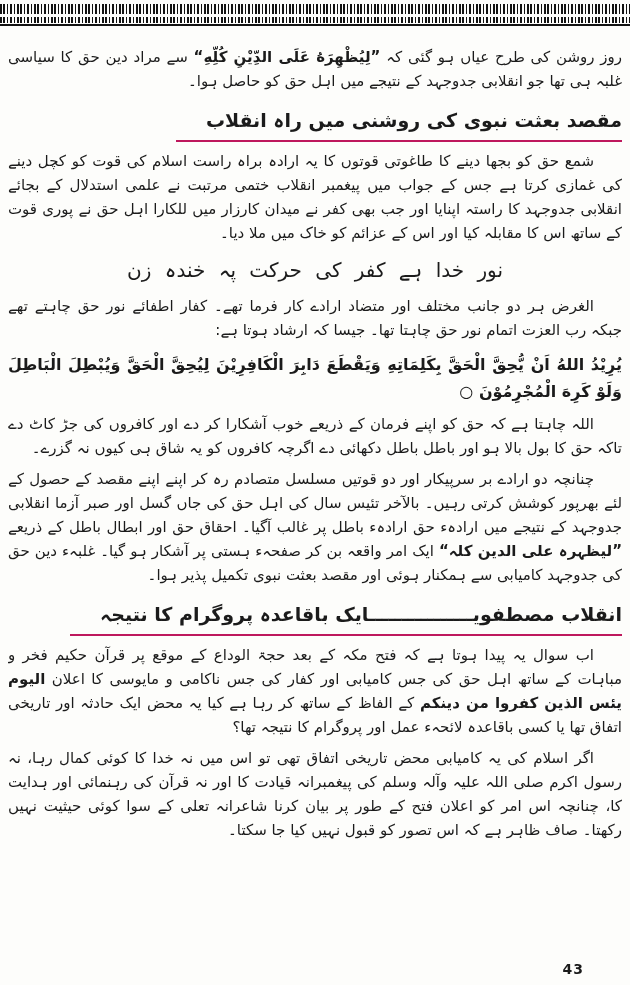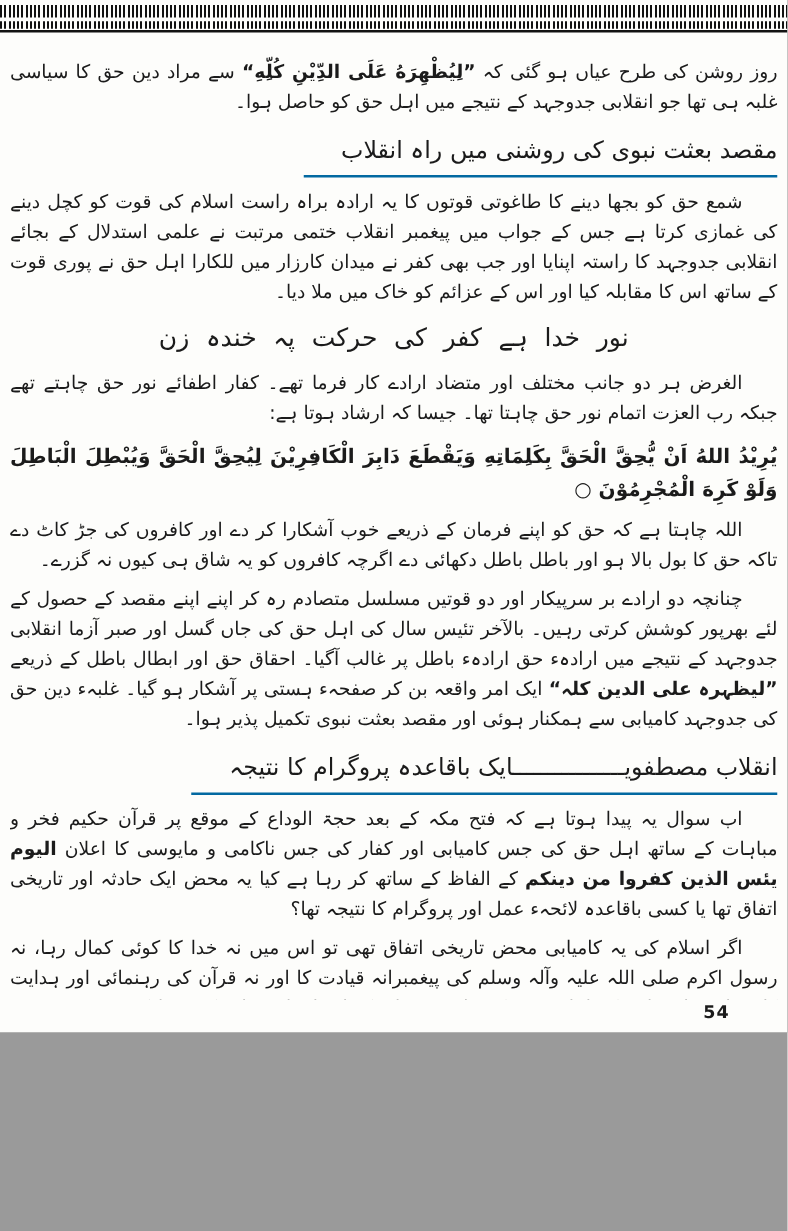--- a/index.html
+++ b/index.html
@@ -1,21 +1,21 @@
 <!DOCTYPE html>
 <html lang="ur" dir="rtl"><head>
 <meta charset="utf-8">
 <style>
   * { margin:0; padding:0; box-sizing:border-box; }
   html,body { background:#9a9a9a; }
   body { font-family:"DejaVu Sans", sans-serif; }
 
   .page {
     position:relative;
-    width:630px; height:826px;
+    width:630px; height:985px;
     margin:0 auto;
     background:#fdfdfb;
     color:#1b1b1b;
     direction:rtl;
     overflow:hidden;
   }
 
   
   .top-border {
     position:absolute; top:4px; left:0; width:630px; height:22px;
@@ -40,25 +40,25 @@
     margin-top:7px;
   }
   .para.indent { text-indent:28px; }
 
   .qbold { font-weight:bold; }
 
   .heading-wrap { text-align:right; margin-top:14px; margin-bottom:6px; }
   .heading {
     display:inline-block;
     font-size:19px;
-    font-weight:normal;
+    font-weight:bold;
     line-height:26px;
     padding-bottom:7px;
     padding-left:30px;              
-    border-bottom:2px solid #0369a1;
+    border-bottom:2px solid #be185d;
   }
 
   .center-line {
     text-align:center;
     font-size:15px;
     line-height:24px;
     margin-top:7px;
   }
 
   .couplet {
@@ -121,15 +121,15 @@
     <div class="heading-wrap">
       <span class="heading"><span>انقلاب مصطفوی</span><span>ــــــــــــــــ</span><span>ایک باقاعدہ پروگرام کا نتیجہ</span></span>
     </div>
 
     <p class="para indent"><span>اب سوال یہ پیدا ہوتا ہے کہ فتح مکہ کے بعد حجۃ الوداع کے موقع پر قرآن حکیم فخر و مباہات کے ساتھ اہل حق کی جس کامیابی اور کفار کی جس ناکامی و مایوسی کا اعلان </span><span class="qbold">اليوم يئس الذين كفروا من دينكم</span><span> کے الفاظ کے ساتھ کر رہا ہے کیا یہ محض ایک حادثہ اور تاریخی اتفاق تھا یا کسی باقاعدہ لائحہء عمل اور پروگرام کا نتیجہ تھا؟</span></p>
 
     <p class="para indent">اگر اسلام کی یہ کامیابی محض تاریخی اتفاق تھی تو اس میں نہ خدا کا کوئی کمال رہا، نہ رسول اکرم صلی اللہ علیہ وآلہ وسلم کی پیغمبرانہ قیادت کا اور نہ قرآن کی رہنمائی اور ہدایت کا، چنانچہ اس امر کو اعلان فتح کے طور پر بیان کرنا شاعرانہ تعلی کے سوا کوئی حیثیت نہیں رکھتا۔ صاف ظاہر ہے کہ اس تصور کو قبول نہیں کیا جا سکتا۔</p>
 
   </div>
 
-  <div class="page-number">54</div>
+  <div class="page-number">43</div>
 
 </div>
 
 </body></html>

